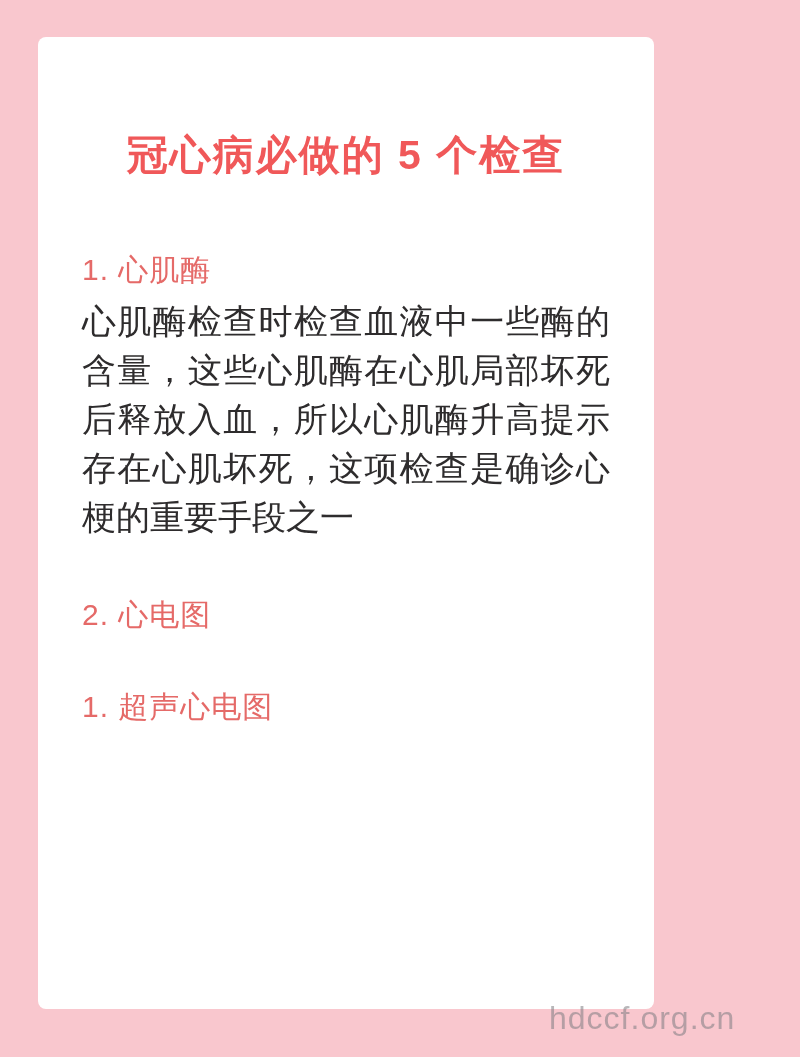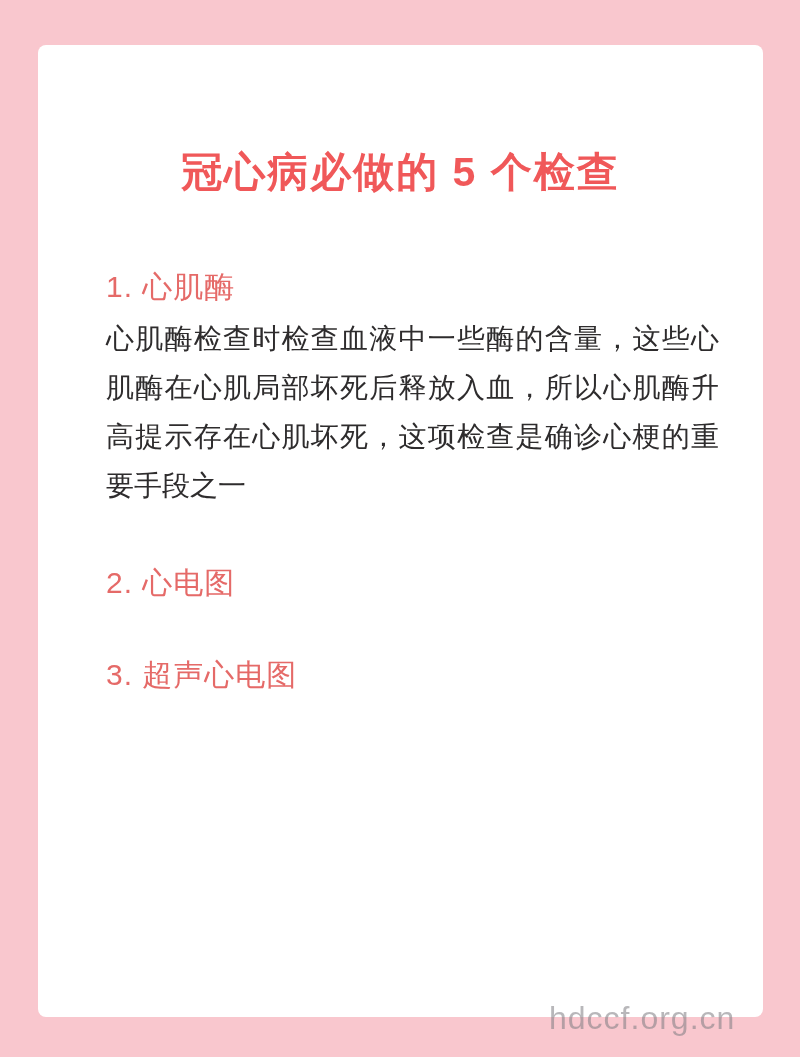--- a/index.html
+++ b/index.html
@@ -7,50 +7,50 @@
     width: 800px;
     height: 1057px;
     position: relative;
     background: #f9c7ce;
     overflow: hidden;
     font-family: "Liberation Sans", "DejaVu Sans", sans-serif;
   }
   .card {
     position: absolute;
     left: 38px;
-    top: 45px;
-    width: 725px;
+    top: 37px;
+    width: 616px;
     height: 972px;
     background: #ffffff;
     border-radius: 8px;
     box-sizing: border-box;
-    padding: 16px 44px;
+    padding: 7px 44px;
   }
   .title {
     margin: 86px 0 0 0;
     text-align: center;
     font-size: 41px;
     line-height: 51px;
     font-weight: 700;
     color: #f05859;
     letter-spacing: 2px;
   }
-  .section { margin-top: 54px; margin-left: 24px; }
+  .section { margin-top: 54px; }
   .section.first { margin-top: 70px; }
   .section-heading {
     margin: 0;
     font-size: 30px;
     line-height: 38px;
     font-weight: 500;
     color: #e56a68;
     letter-spacing: 1px;
   }
   .section-body {
     margin: 8px 0 0 0;
-    font-size: 28px;
+    font-size: 34px;
     line-height: 49px;
     font-weight: 500;
     color: #2e2c2d;
     letter-spacing: 0;
     text-align: justify;
   }
   .watermark {
     position: absolute;
     left: 549px;
     top: 1003px;
@@ -70,17 +70,17 @@
   <div class="section first">
     <h2 class="section-heading">1. 心肌酶</h2>
     <p class="section-body">心肌酶检查时检查血液中一些酶的含量，这些心肌酶在心肌局部坏死后释放入血，所以心肌酶升高提示存在心肌坏死，这项检查是确诊心梗的重要手段之一</p>
   </div>
 
   <div class="section">
     <h2 class="section-heading">2. 心电图</h2>
   </div>
 
   <div class="section">
-    <h2 class="section-heading">3. 超声心电图</h2>
+    <h2 class="section-heading">1. 超声心电图</h2>
   </div>
 </div>
 
 <div class="watermark">hdccf.org.cn</div>
 
 </body></html>

